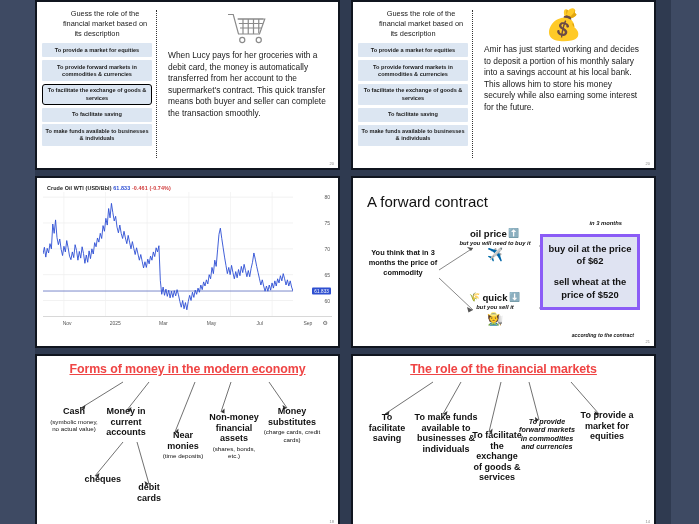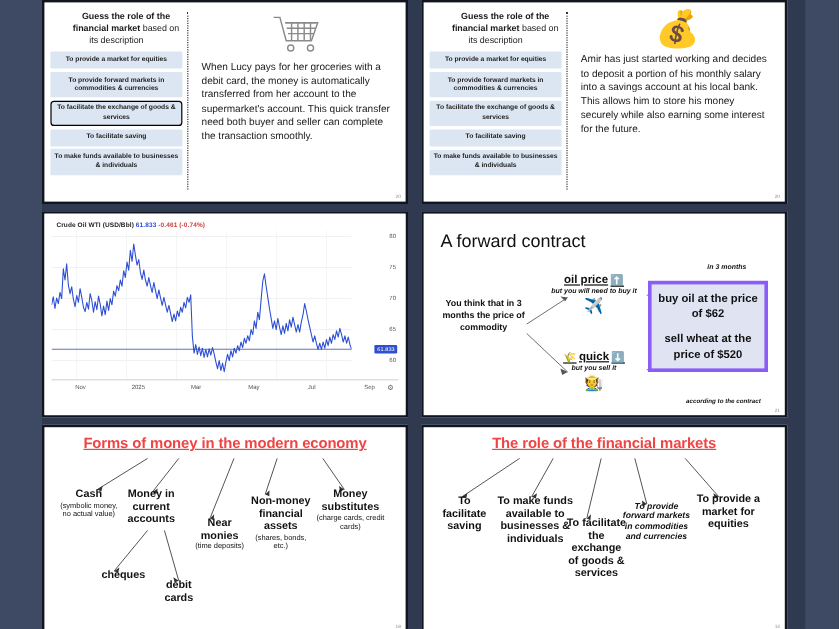--- a/index.html
+++ b/index.html
@@ -20,21 +20,21 @@
     position:relative;background:#ffffff;overflow:hidden;
     border:2px solid #10151f;
     box-sizing:border-box;
   }
   .pgnum{position:absolute;right:4px;bottom:2px;font-size:4px;color:#8a8a8a;}
 
   
   .quiz{display:flex;height:100%;box-sizing:border-box;padding:4px 5px 4px 5px;}
   .quiz-left{width:110px;flex:0 0 110px;display:flex;flex-direction:column;}
   .quiz-q{font-size:7.4px;line-height:1.32;color:#1a1a1a;text-align:center;margin:3px 2px 5px 2px;}
-  .quiz-q b{font-weight:bold;margin-left:16px;}
+  .quiz-q b{font-weight:normal;margin-left:16px;}
   .opt{
     background:#dce6f2;color:#1b1b1b;font-size:5.6px;line-height:1.28;
     text-align:center;padding:3.5px 3px;margin-bottom:2.6px;border-radius:1px;
     box-sizing:border-box;font-weight:bold;
   }
   .opt.sel{background:#dce6f2;border:1.6px solid #000;border-radius:3px;padding:2.4px 3px;}
   .quiz-divider{
     flex:0 0 1px;border-left:1px dotted #333;margin:4px 6px 6px 4px;
   }
   .quiz-right{flex:1;display:flex;flex-direction:column;align-items:center;padding-top:4px;}
@@ -62,21 +62,21 @@
   .fwd{position:absolute;inset:0;padding:7px 8px;box-sizing:border-box;}
   .fwd-title{font-size:15px;font-weight:normal;color:#111;margin:8px 0 0 6px;}
   .fwd-body{position:relative;height:130px;margin-top:2px;}
   .fwd-left{
     position:absolute;left:6px;top:36px;width:72px;text-align:center;
     font-size:7.4px;font-weight:bold;line-height:1.35;color:#111;
   }
   .branch{position:absolute;font-weight:bold;color:#111;text-align:center;}
   .br-top{left:88px;top:16px;width:92px;}
   .br-bot{left:88px;top:80px;width:92px;}
-  .br-main{font-size:9.6px;display:flex;align-items:center;justify-content:center;gap:2px;text-decoration:underline;}
+  .br-main{font-size:9.6px;display:flex;align-items:flex-start;justify-content:center;gap:2px;}
   .br-sub{font-size:5.8px;font-style:italic;line-height:1.25;margin-top:1px;}
   .br-emoji{font-size:13px;line-height:1;margin-top:1px;}
   .arrow-ico{font-size:9px;}
   .contract-box{
     position:absolute;right:6px;top:22px;width:100px;
     background:#dfe3f2;border:3px solid #8b5cf6;box-sizing:border-box;
     padding:6px 4px;text-align:center;
   }
   .cb-line{font-size:9.4px;font-weight:bold;line-height:1.3;color:#111;}
   .cb-gap{height:9px;}
@@ -119,21 +119,21 @@
       <div class="quiz-right">
         <svg class="cart" viewBox="0 0 64 48">
           <g fill="none" stroke="#8a8a8a" stroke-width="1.6">
             <path d="M4 6 h7 l7 26 h28 l7 -20 h-36"></path>
             <path d="M17 12 h34 M18.5 18 h32 M20 24 h29"></path>
             <path d="M24 12 v20 M31 12 v20 M38 12 v20 M45 12 v19"></path>
             <circle cx="23" cy="40" r="3.4"></circle>
             <circle cx="45" cy="40" r="3.4"></circle>
           </g>
         </svg>
-        <div class="quiz-text">When Lucy pays for her groceries with a debit card, the money is automatically transferred from her account to the supermarket's account. This quick transfer need both buyer and seller can complete the transaction smoothly.</div>
+        <div class="quiz-text">When Lucy pays for her groceries with a debit card, the money is automatically transferred from her account to the supermarket's contract. This quick transfer means both buyer and seller can complete the transaction smoothly.</div>
       </div>
     </div>
     <div class="pgnum">20</div>
   </div>
 
   <div class="slide">
     <div class="quiz">
       <div class="quiz-left">
         <div class="quiz-q">
           <b>Guess the role of the</b>

